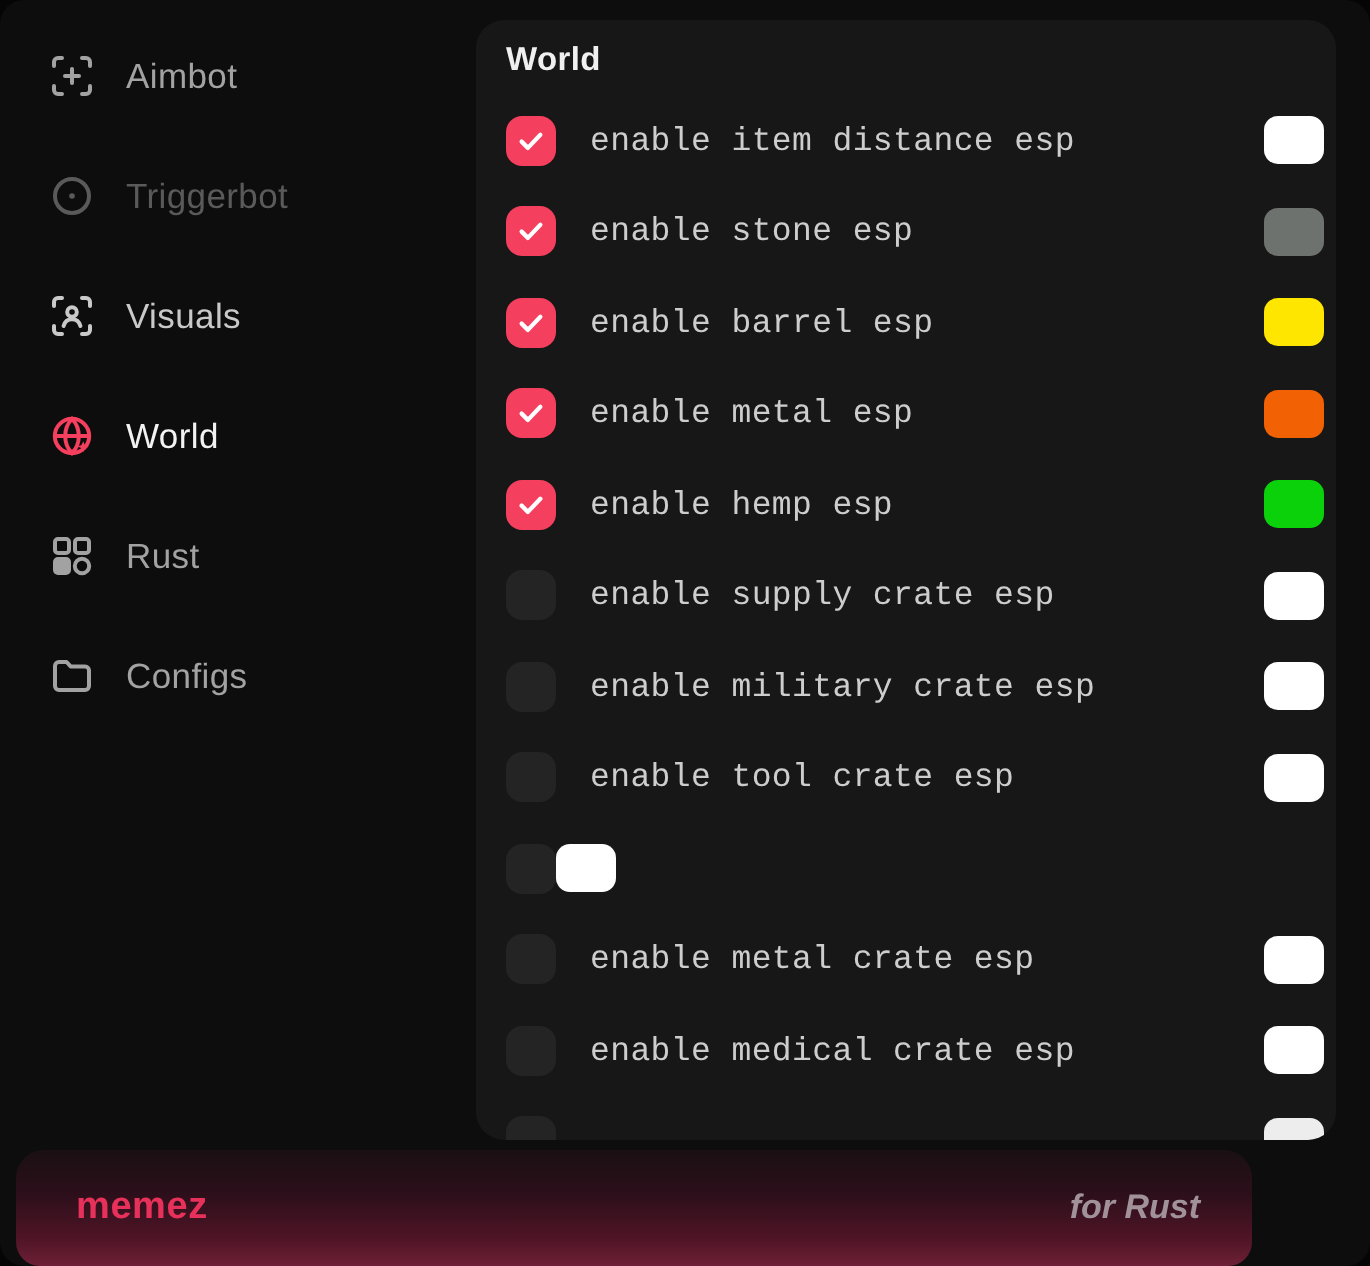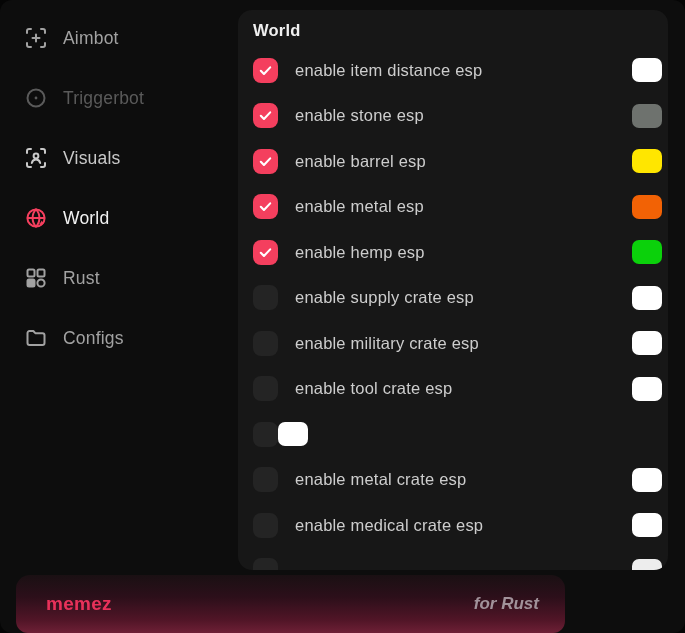--- a/index.html
+++ b/index.html
@@ -31,40 +31,41 @@
     position:absolute;left:238px;top:10px;width:430px;height:560px;
     background:#171717;border-radius:14px;overflow:hidden;
   }
   .panel-title{
     margin:0;padding:11px 0 0 15px;height:37.5px;
     font-size:16.5px;font-weight:600;color:#f0f0f0;letter-spacing:.2px;
   }
   .row{
     height:45.5px;display:flex;align-items:center;
     padding:0 6px 0 15px;
+    font-family:Liberation Mono, monospace;
   }
   .checkbox{
     width:25px;height:25px;border-radius:8px;flex:0 0 25px;
     background:#242424;display:flex;align-items:center;justify-content:center;
     cursor:pointer;
   }
   .checkbox.checked{background:var(--accent);}
   .checkbox svg{width:15px;height:15px;display:none;}
   .checkbox.checked svg{display:block;}
   .row-label{
     margin-left:17px;font-size:16.5px;color:#cdcdcd;letter-spacing:.2px;
     flex:1 1 auto;white-space:nowrap;overflow:hidden;
   }
   .swatch{
     width:30px;height:24px;border-radius:7px;flex:0 0 30px;cursor:pointer;
   }
 
   
   .bottombar{
-    position:absolute;left:16px;bottom:0;width:549px;height:58px;
+    position:absolute;left:8px;bottom:0;width:618px;height:58px;
     border-radius:14px 14px 12px 12px;
     background:linear-gradient(180deg,#1a1013 0%,#2c0f1a 38%,#511527 78%,#6e2036 100%);
     display:flex;align-items:center;justify-content:space-between;
     padding:0 26px 0 30px;
   }
   .brand{font-size:19px;font-weight:700;color:#e8315a;letter-spacing:.3px;}
   .subtitle{font-size:17px;font-weight:600;font-style:italic;color:#a1929a;}
 </style>
 </head>
 <body>

